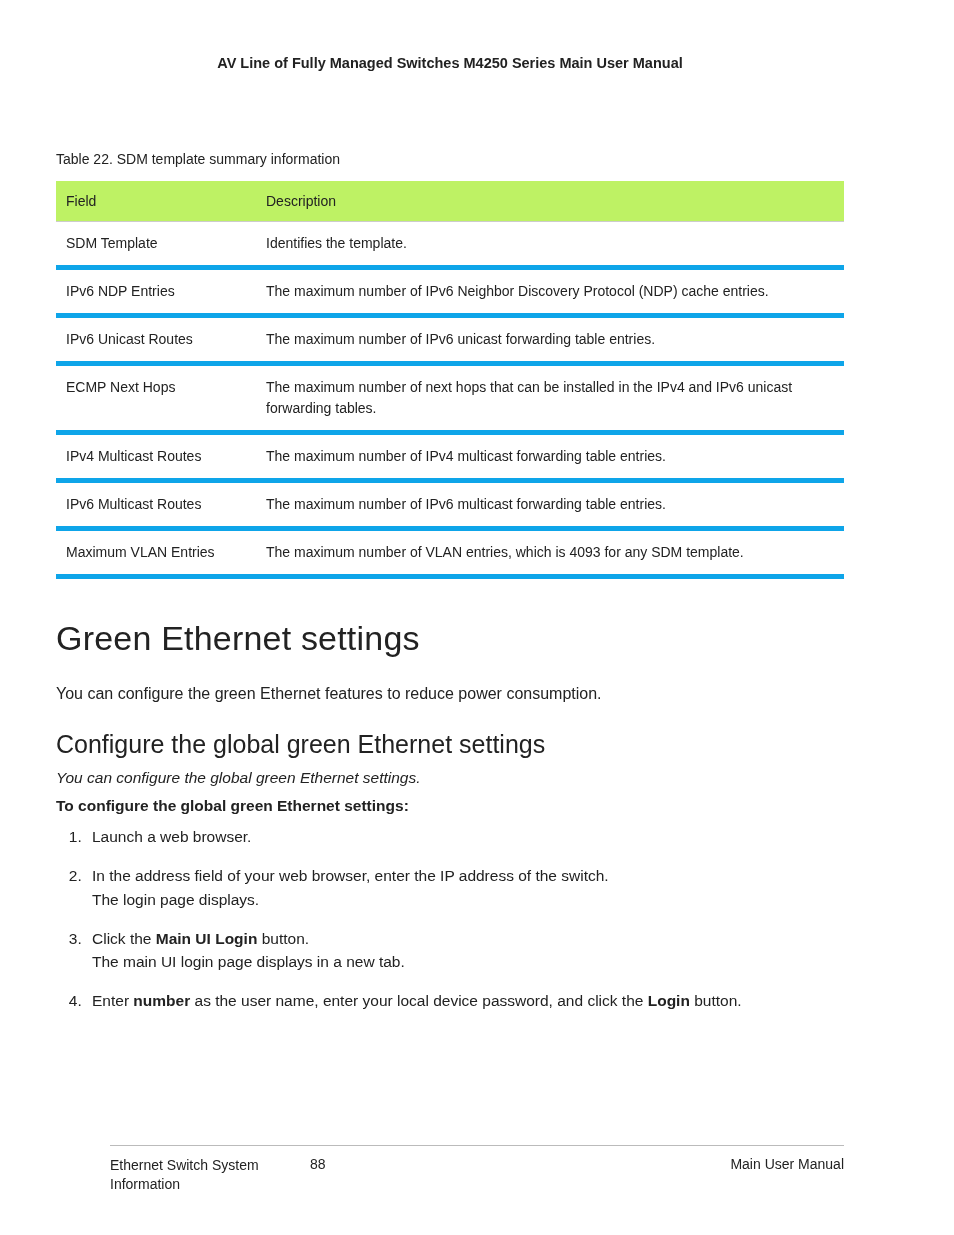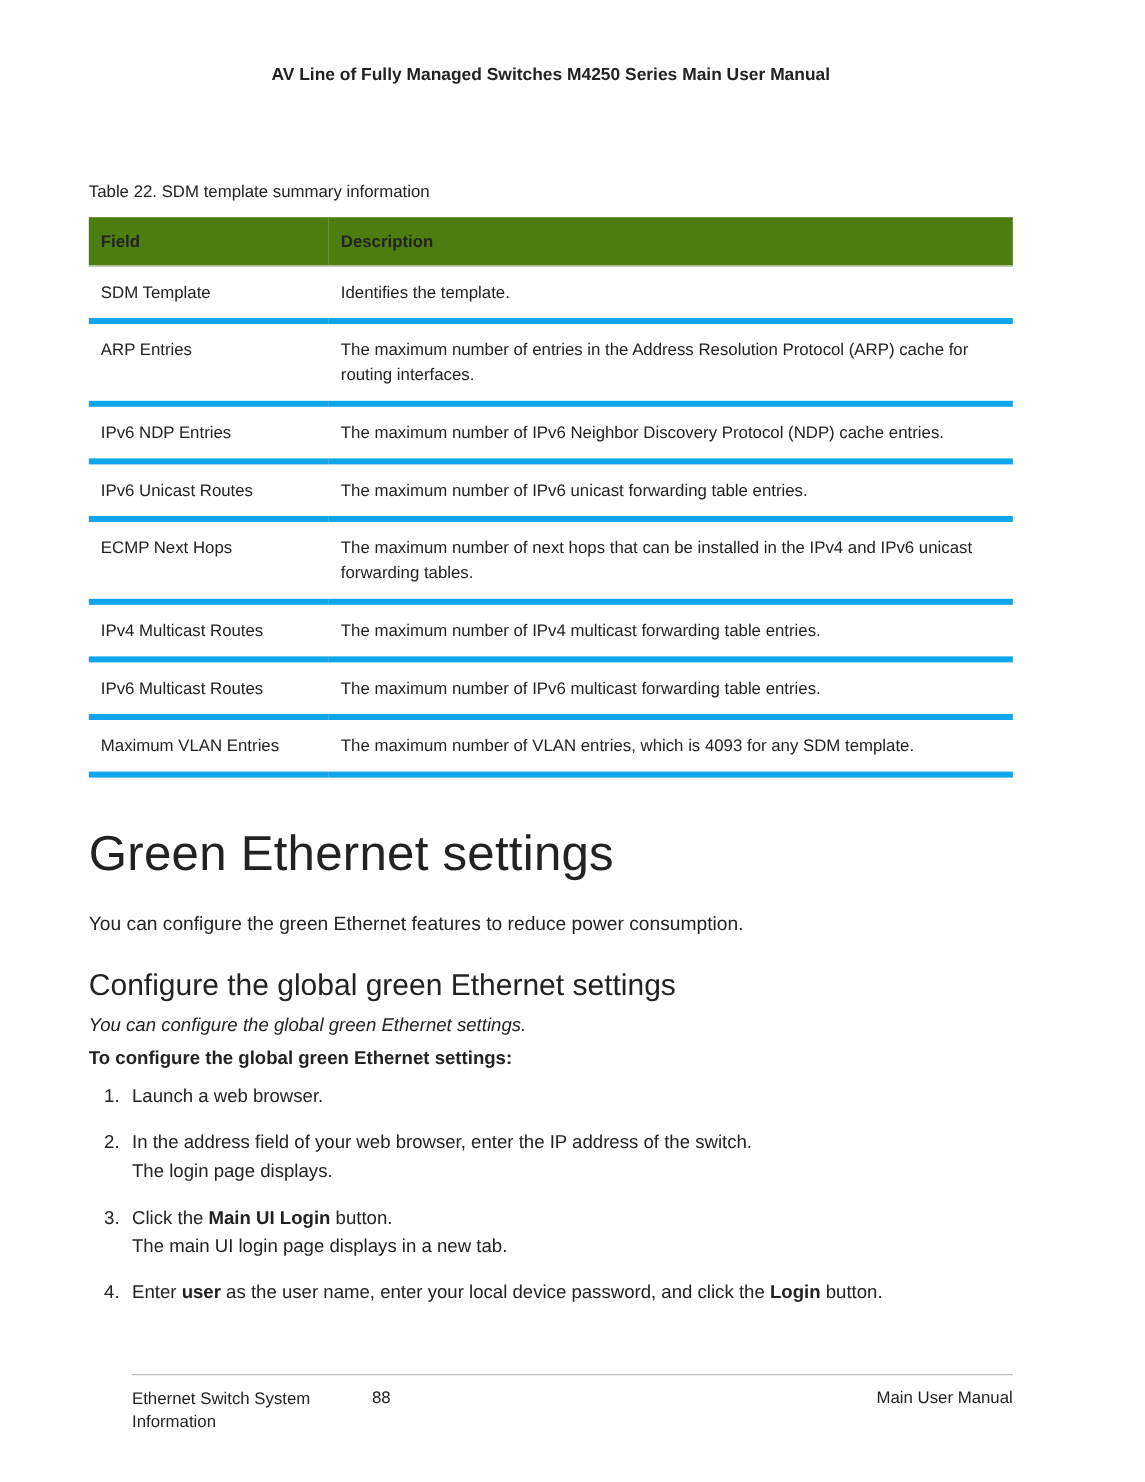--- a/index.html
+++ b/index.html
@@ -5,21 +5,21 @@
   @page { margin: 0; }
   body {
     font-family: "Segoe UI", "Helvetica Neue", Arial, sans-serif;
     margin: 0;
     padding: 0;
     background: #fff;
     color: #222;
     width: 954px;
   }
   .page {
-    padding: 55px 110px 40px 74px;
+    padding: 55px 110px 40px 56px;
     box-sizing: border-box;
     position: relative;
     min-height: 1235px;
   }
   .doc-header {
     text-align: center;
     font-weight: 700;
     font-size: 14.5px;
     margin-bottom: 80px;
   }
@@ -27,36 +27,36 @@
     font-size: 14px;
     margin-bottom: 14px;
   }
   table.info {
     width: 100%;
     border-collapse: collapse;
     font-size: 14px;
     margin-bottom: 40px;
   }
   table.info thead th {
-    background: #4d7c0f;
+    background: #bef264;
     text-align: left;
-    font-weight: 700;
+    font-weight: 400;
     padding: 12px 10px;
     border-bottom: 1px solid #ccc;
   }
   table.info td {
     padding: 11px 10px;
     vertical-align: top;
     border-bottom: 5px solid #0ea5e9;
     line-height: 1.5;
   }
   table.info td.field { width: 180px; }
   h1.section {
     font-weight: 300;
-    font-size: 41px;
+    font-size: 34px;
     margin: 30px 0 24px 0;
     letter-spacing: 0.2px;
   }
   p.body {
     font-size: 16px;
     line-height: 1.5;
     margin: 0 0 24px 0;
   }
   h2.subsection {
     font-weight: 300;
@@ -115,24 +115,20 @@
         <th>Field</th>
         <th>Description</th>
       </tr>
     </thead>
     <tbody>
       <tr>
           <td class="field">SDM Template</td>
           <td>Identifies the template.</td>
         </tr>
       <tr>
-          <td class="field">ARP Entries</td>
-          <td>The maximum number of entries in the Address Resolution Protocol (ARP) cache for routing interfaces.</td>
-        </tr>
-      <tr>
           <td class="field">IPv6 NDP Entries</td>
           <td>The maximum number of IPv6 Neighbor Discovery Protocol (NDP) cache entries.</td>
         </tr>
       <tr>
           <td class="field">IPv6 Unicast Routes</td>
           <td>The maximum number of IPv6 unicast forwarding table entries.</td>
         </tr>
       <tr>
           <td class="field">ECMP Next Hops</td>
           <td>The maximum number of next hops that can be installed in the IPv4 and IPv6 unicast forwarding tables.</td>
@@ -163,21 +159,21 @@
     <li><span>Launch a web browser.</span></li>
     <li>
       <span>In the address field of your web browser, enter the IP address of the switch.</span><br>
       <span>The login page displays.</span>
     </li>
     <li>
       <span>Click the </span><span class="bold">Main UI Login</span><span> button.</span><br>
       <span>The main UI login page displays in a new tab.</span>
     </li>
     <li>
-      <span>Enter </span><span class="bold">user</span><span> as the user name, enter your local device password, and click the </span><span class="bold">Login</span><span> button.</span>
+      <span>Enter </span><span class="bold">number</span><span> as the user name, enter your local device password, and click the </span><span class="bold">Login</span><span> button.</span>
     </li>
   </ol>
 
   <div class="footer">
     <div class="left">Ethernet Switch System Information</div>
     <div class="center">88</div>
     <div class="right">Main User Manual</div>
   </div>
 
 </div>

